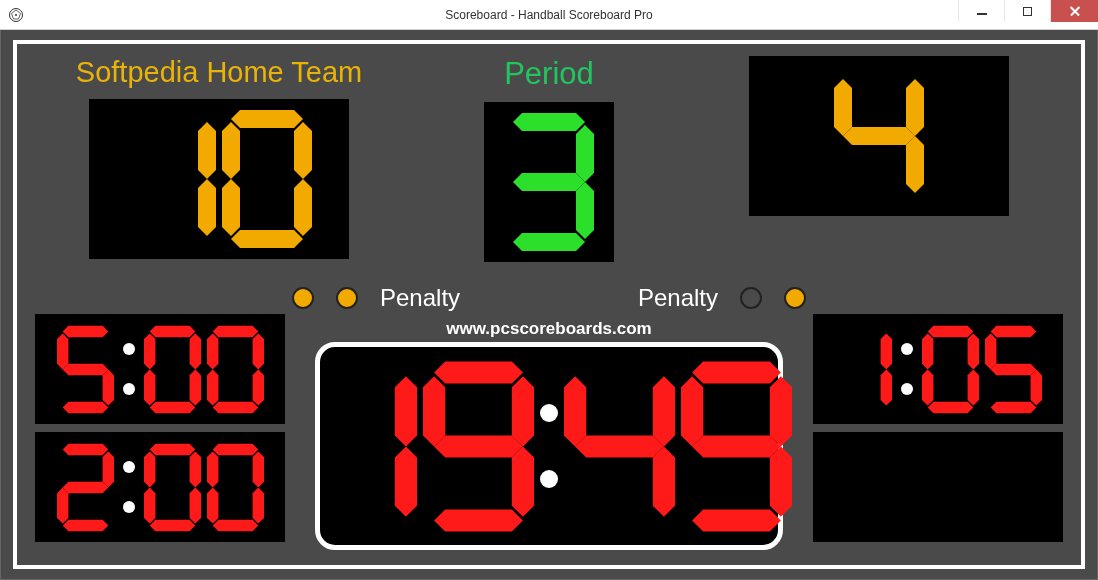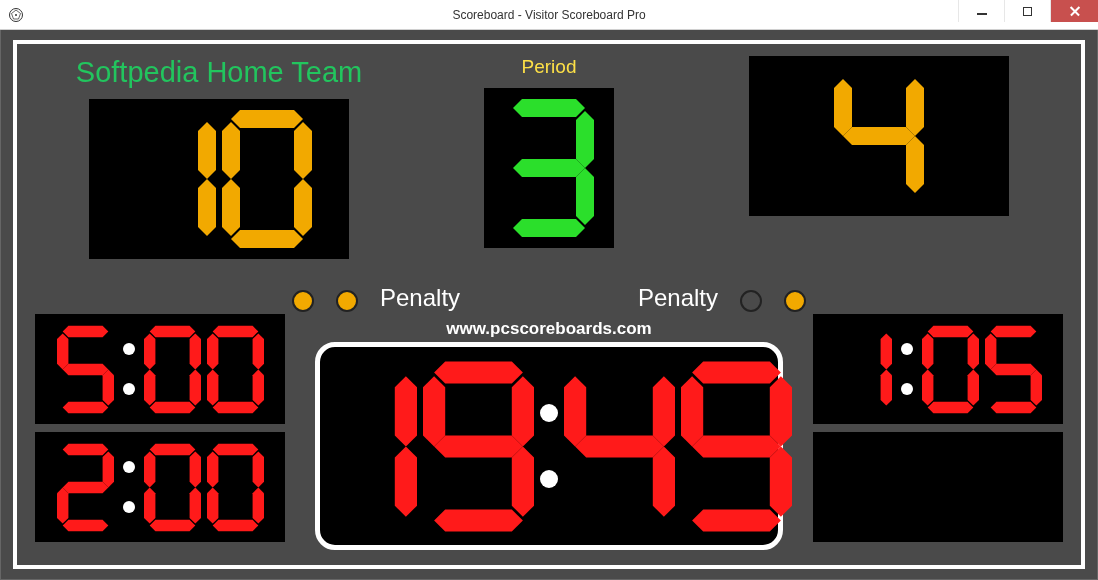--- a/index.html
+++ b/index.html
@@ -84,21 +84,21 @@
 
   .team-panel {
     position: absolute;
     top: 12px;
     width: 380px;
     text-align: center;
   }
   .team-panel.home { left: 12px; }
   .team-panel.visitor { right: 12px; }
   .team-name {
-    color: #22c55e;
+    color: #eab308;
     font-size: 29px;
     font-weight: 400;
     margin-bottom: 10px;
     white-space: nowrap;
   }
 
   .score-box {
     width: 260px;
     height: 160px;
     background: #000;
@@ -111,22 +111,22 @@
 
   .period-panel {
     position: absolute;
     top: 12px;
     left: 50%;
     transform: translateX(-50%);
     width: 240px;
     text-align: center;
   }
   .period-label {
-    color: #fde047;
-    font-size: 19px;
+    color: #22c55e;
+    font-size: 31px;
     margin-bottom: 10px;
   }
   .period-box {
     width: 130px;
     height: 160px;
     background: #000;
     margin: 0 auto;
     display: flex;
     align-items: center;
     justify-content: center;
@@ -145,21 +145,21 @@
     pointer-events: none;
     white-space: nowrap;
   }
   .watermark sup { font-size: 12px; vertical-align: top; }
 
   .penalty-row {
     position: absolute;
     top: 240px;
     width: 220px;
     display: flex;
-    align-items: flex-end;
+    align-items: center;
     gap: 22px;
     font-size: 24px;
     color: #fff;
   }
   .penalty-row.home { left: 275px; }
   .penalty-row.visitor { right: 275px; flex-direction: row-reverse; }
   .dot {
     width: 22px; height: 22px; border-radius: 50%;
     border: 2px solid #222;
     background: #4a4a4a;
@@ -239,21 +239,21 @@
 <body>
 
 <div class="titlebar">
   <span class="app-icon">
     <svg width="16" height="16" viewBox="0 0 32 32">
       <circle cx="16" cy="16" r="13" fill="#fff" stroke="#333" stroke-width="2"></circle>
       <polygon points="16,6 25,13 21,24 11,24 7,13" fill="none" stroke="#333" stroke-width="1.5"></polygon>
       <circle cx="16" cy="16" r="2" fill="#333"></circle>
     </svg>
   </span>
-  <span class="titlebar-title">Scoreboard - Visitor Scoreboard Pro</span>
+  <span class="titlebar-title">Scoreboard - Handball Scoreboard Pro</span>
   <div class="win-controls">
     <div class="win-btn min">
         <span class="dash"></span>
       </div>
     <div class="win-btn max">
         <span class="box"></span>
       </div>
     <div class="win-btn close">
         <span class="x-shape"></span>
       </div>

